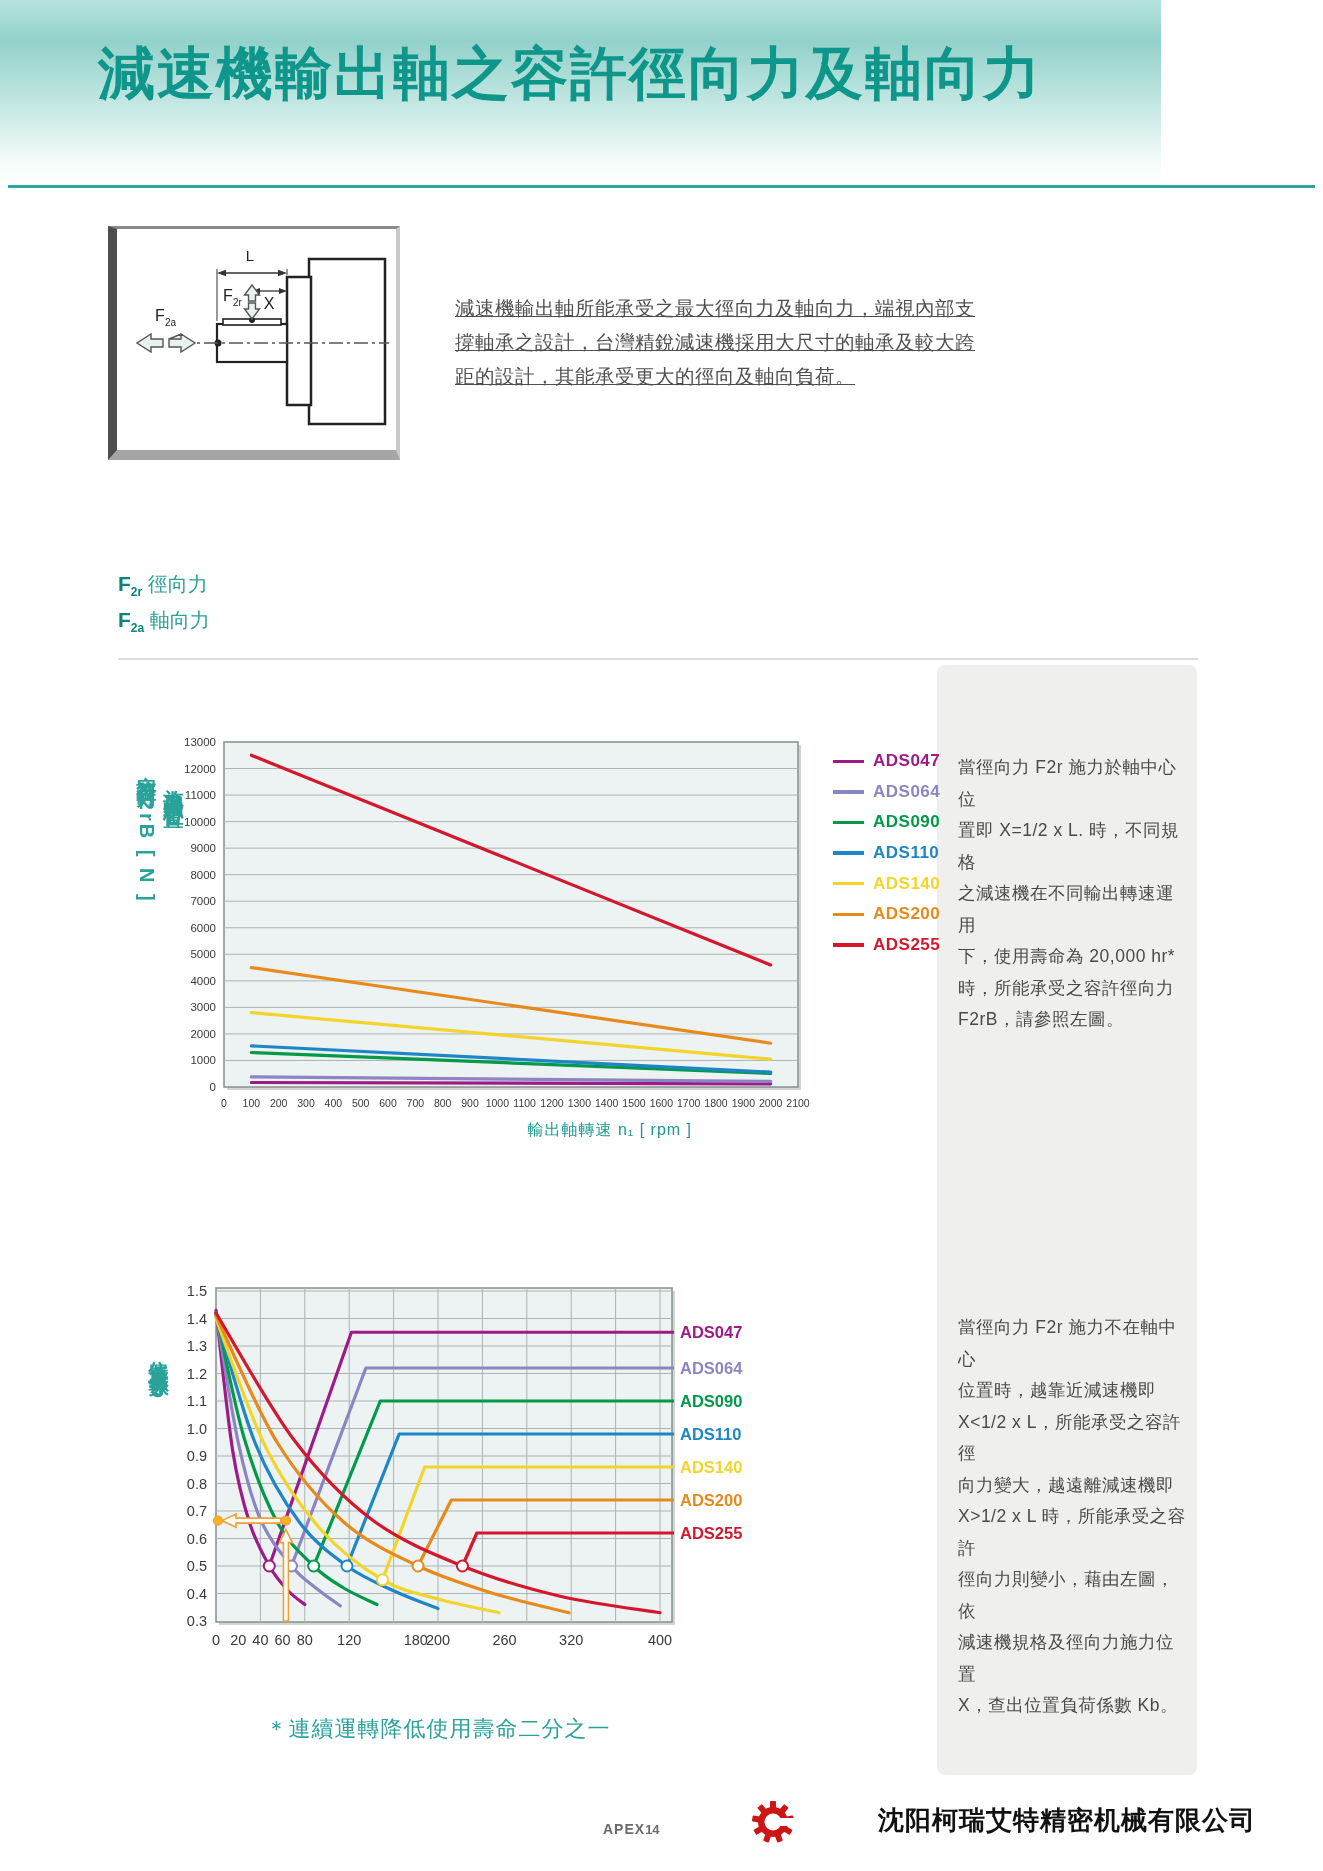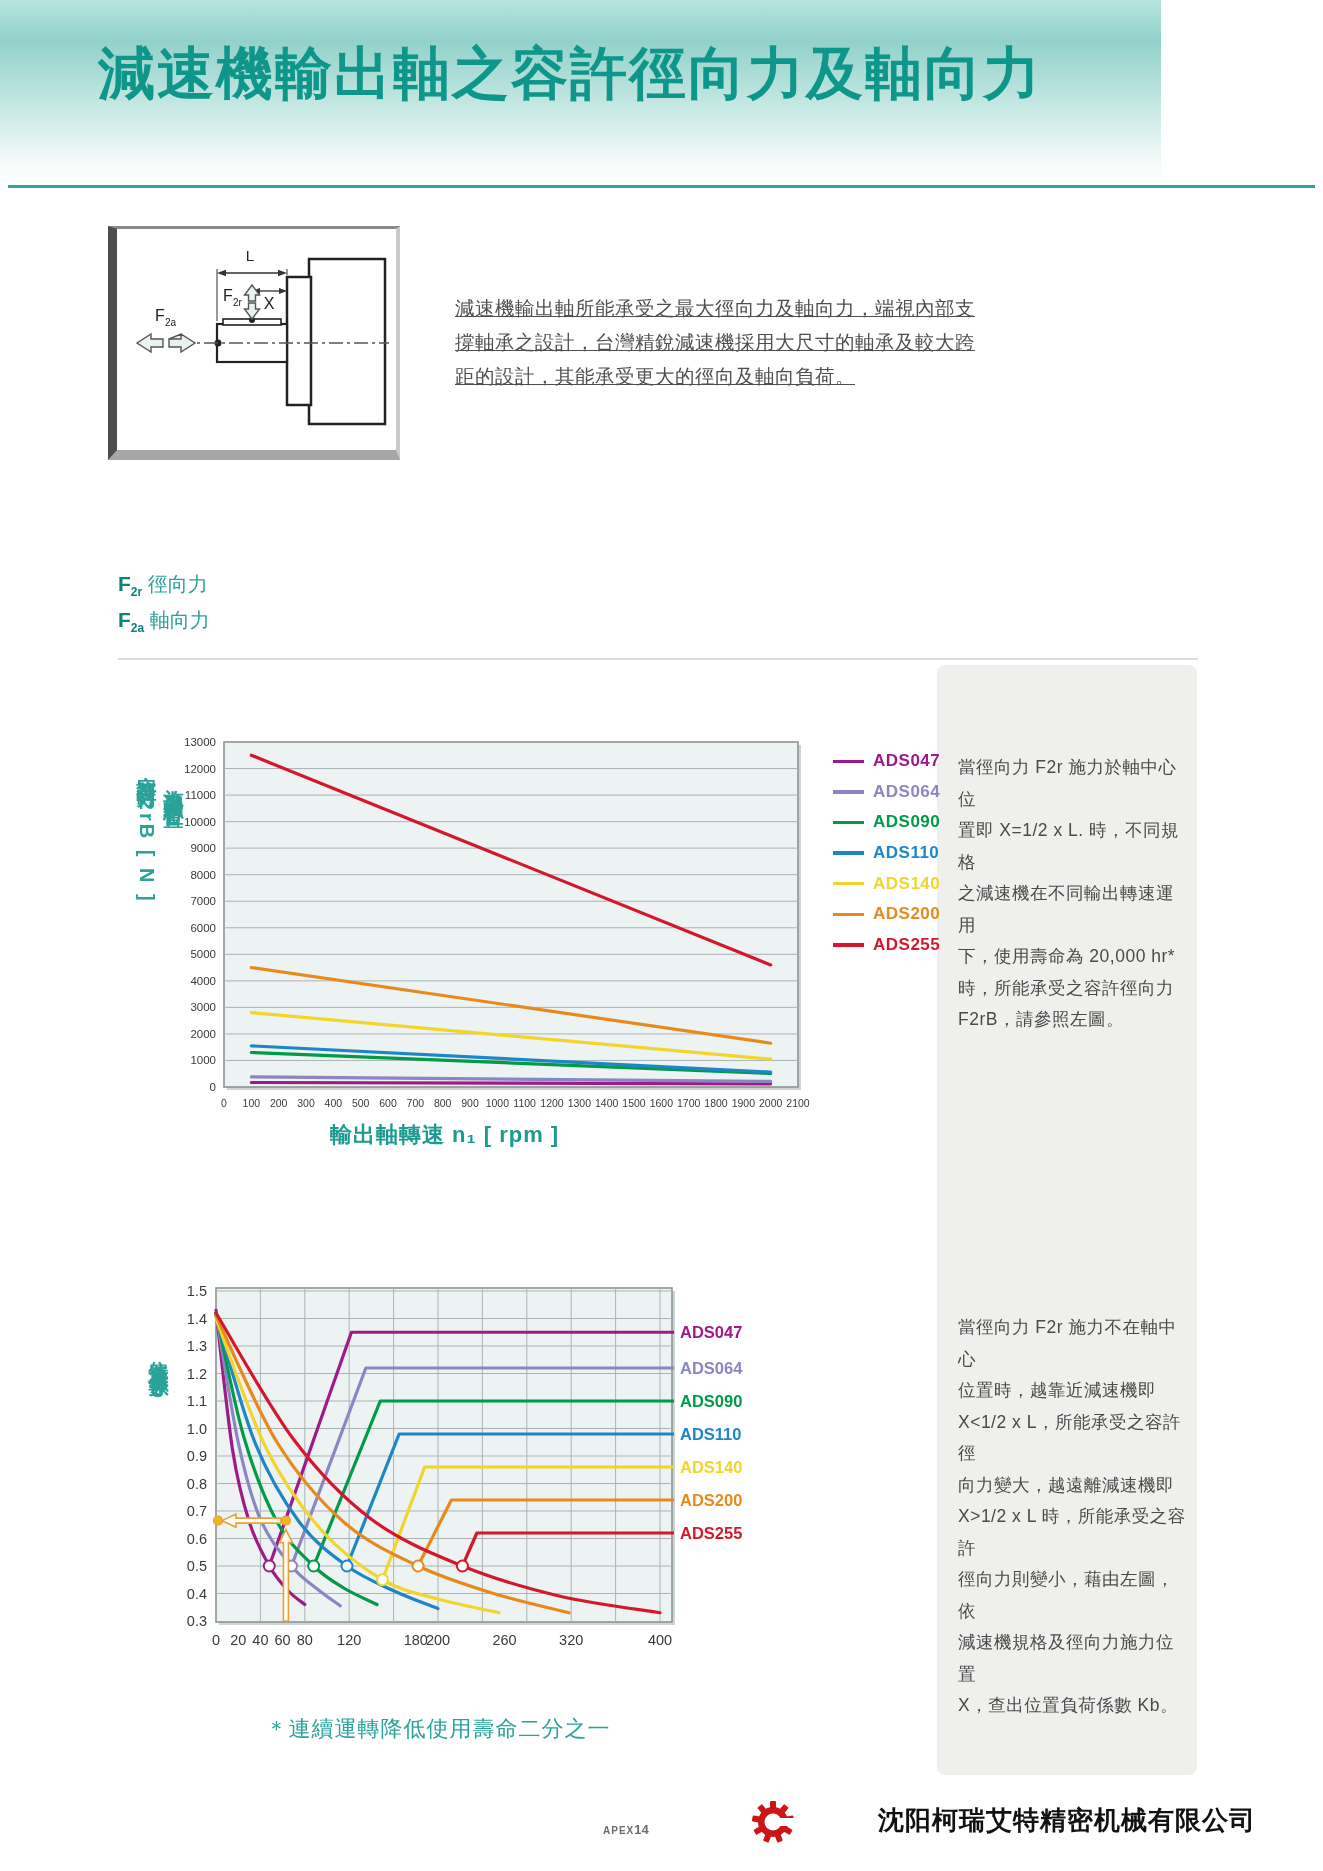--- a/index.html
+++ b/index.html
@@ -29,33 +29,33 @@
     white-space:pre-line;letter-spacing:0.5px;}
   .panel-text.p1{left:958px;top:752px;}
   .panel-text.p2{left:958px;top:1312px;}
 
   .vlabel{position:absolute;writing-mode:vertical-lr;text-orientation:mixed;color:#2aa29a;
     font-size:20px;font-weight:bold;letter-spacing:3px;white-space:nowrap;}
   .vlabel.c1a{left:134px;top:760px;}
   .vlabel.c1b{left:161px;top:772px;}
   .vlabel.c2{left:146px;top:1345px;}
 
-  .x-title{position:absolute;color:#1b9a90;font-weight:bold;font-size:22px;text-align:left;letter-spacing:1px;}
+  .x-title{position:absolute;color:#1b9a90;font-weight:normal;font-size:16px;text-align:right;letter-spacing:1px;}
   .x-title.t1{left:330px;top:1120px;width:362px;}
   .x-title.t2{left:257px;top:1660px;width:362px;}
   .footnote{position:absolute;left:257px;top:1714px;width:362px;text-align:center;color:#2aa29a;font-size:22px;letter-spacing:1px;}
 
   svg{position:absolute;}
   .legend1{position:absolute;left:833px;top:746px;}
   .legend1 .row{display:flex;align-items:center;height:30.6px;}
   .legend1 .dash{width:31px;height:3.5px;margin-right:9px;}
   .legend1 .lab{font-size:17px;font-weight:bold;letter-spacing:0.5px;}
 
   .footer-apex{position:absolute;left:603px;top:1820px;color:#6b6b6b;}
-  .footer-apex .apex{font-size:10px;font-weight:bold;letter-spacing:1px;}
+  .footer-apex .apex{font-size:14px;font-weight:bold;letter-spacing:1px;}
   .footer-apex .num{font-size:13px;font-weight:bold;}
   .logo-gear{position:absolute;left:750px;top:1798px;}
   .logo-create{position:absolute;left:795px;top:1872px;font-size:17px;font-weight:bold;color:#111;
     letter-spacing:1px;border:1px solid #cc2222;padding:1px 20px;}
   .company{position:absolute;left:878px;top:1803px;font-size:26px;font-weight:bold;color:#111;letter-spacing:1px;white-space:nowrap;}
 </style>
 </head>
 <body>
 
 <div class="page">

